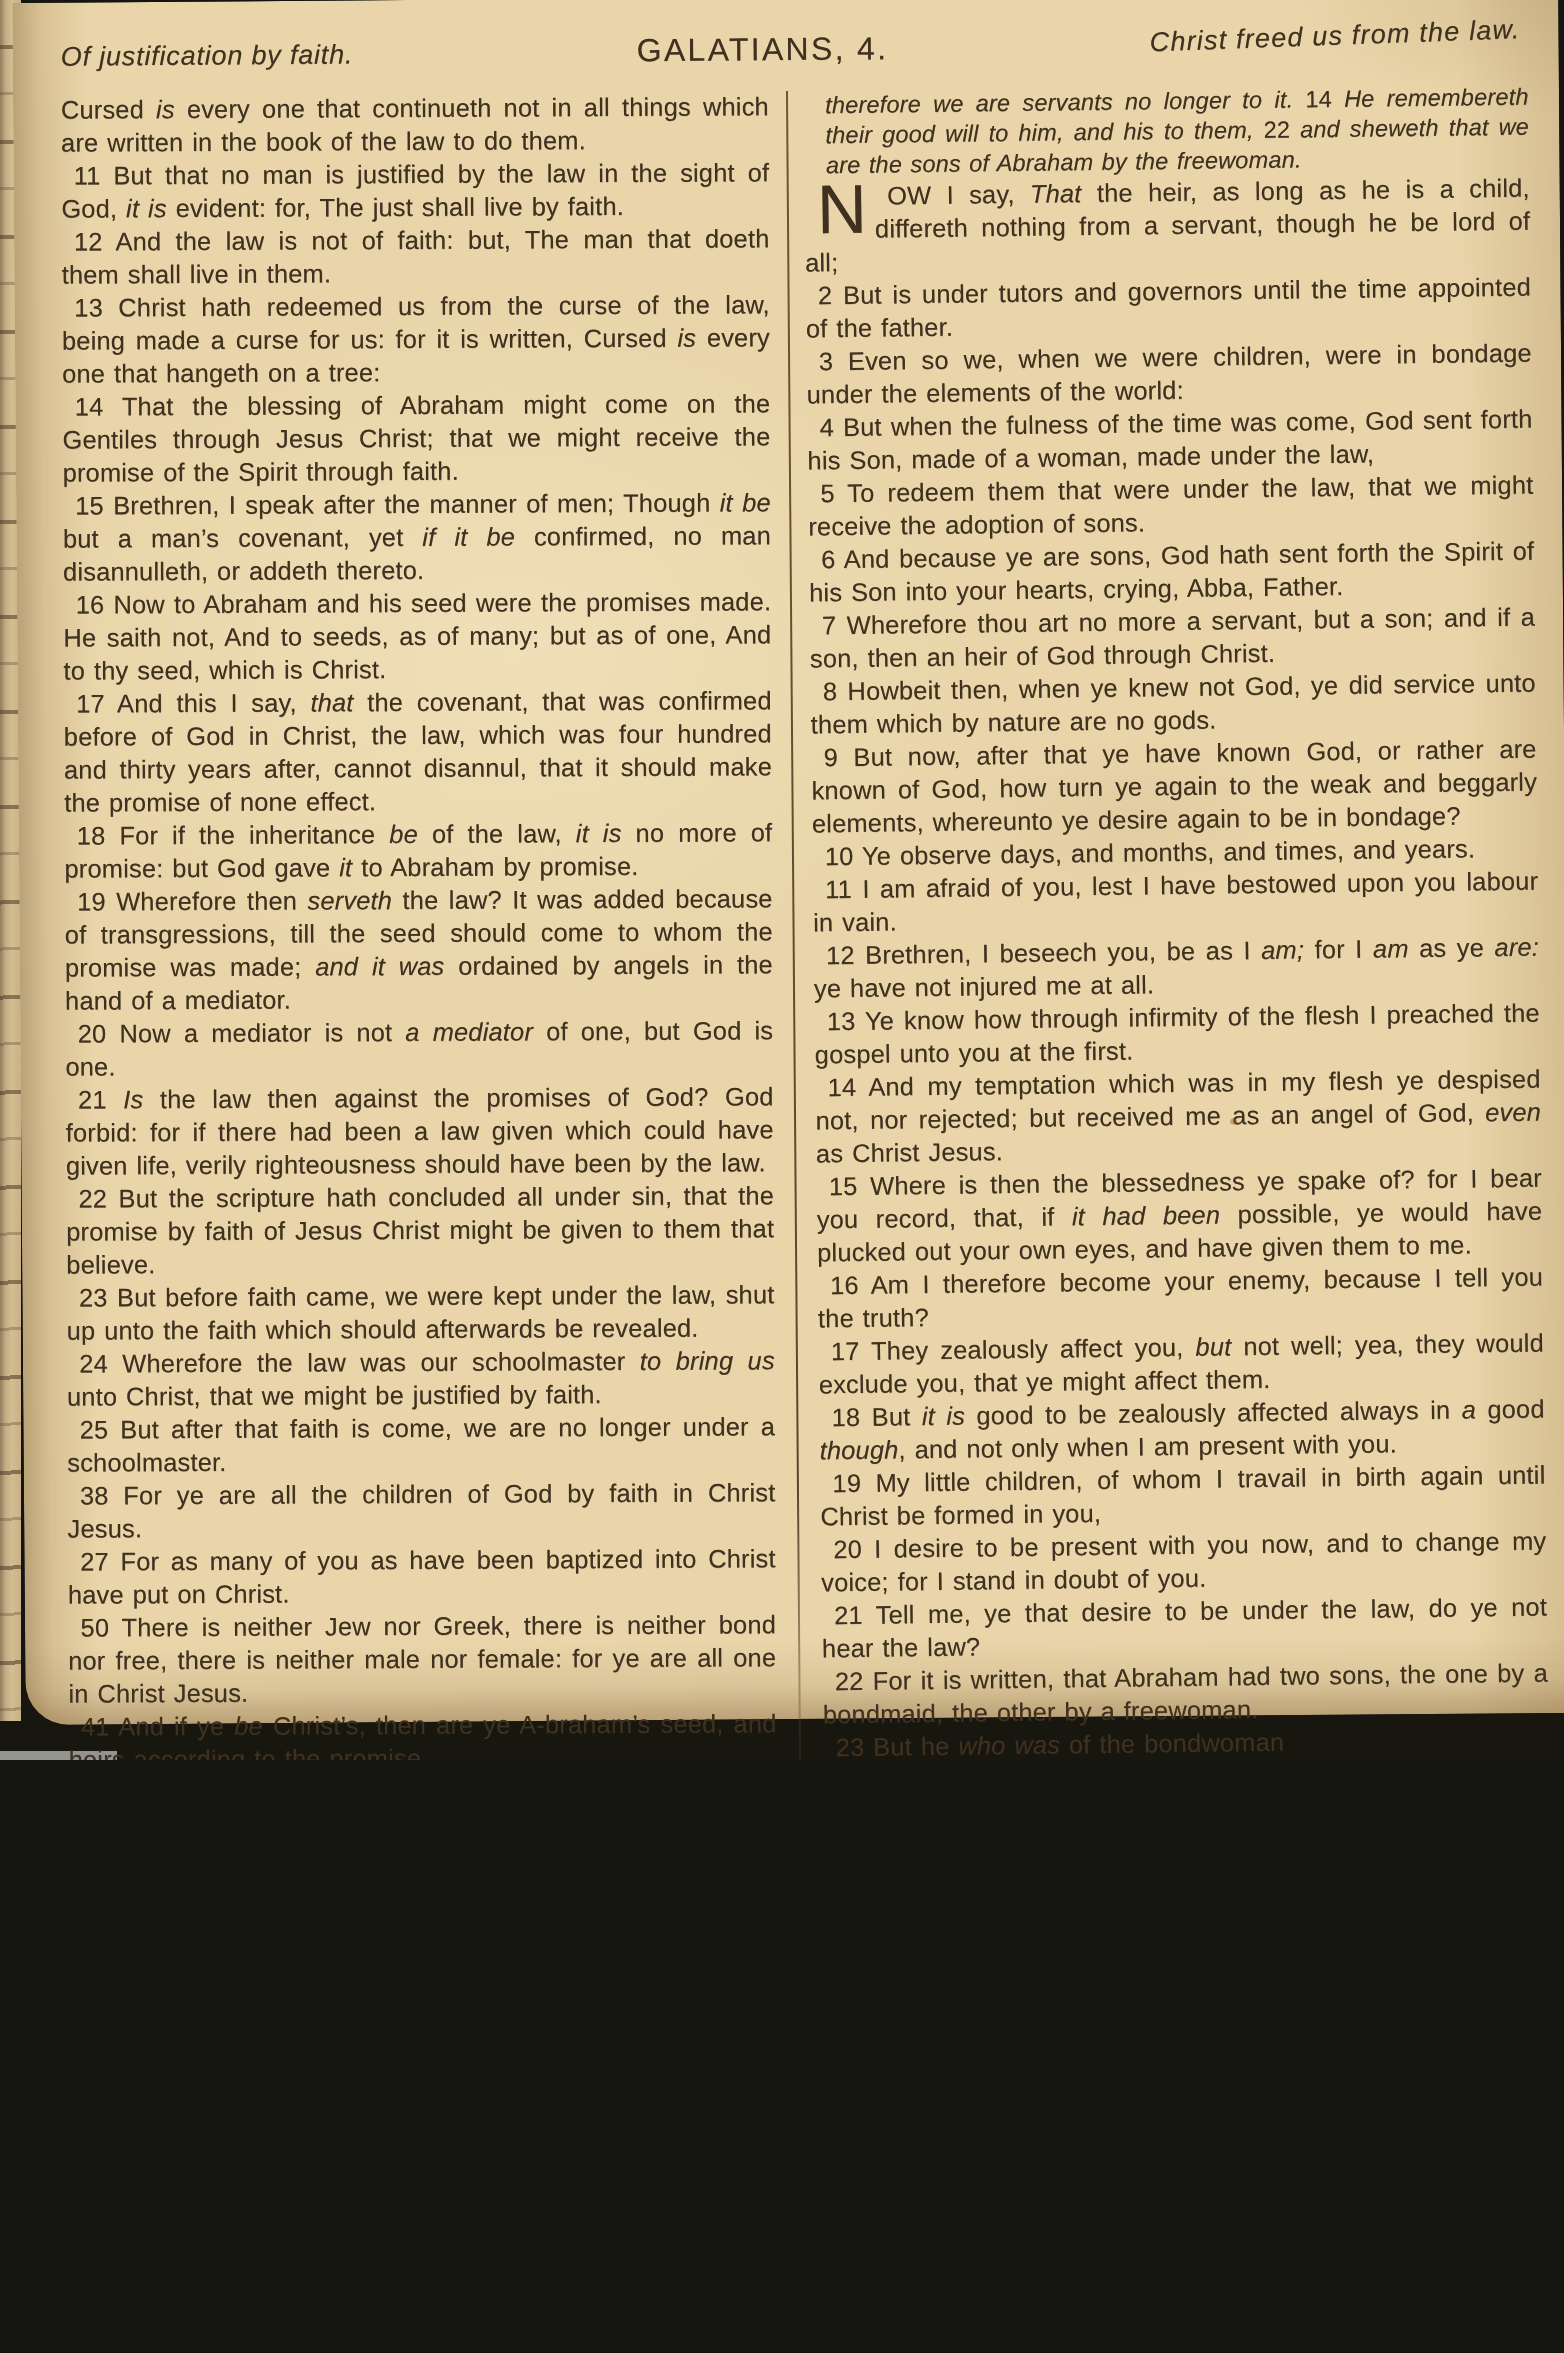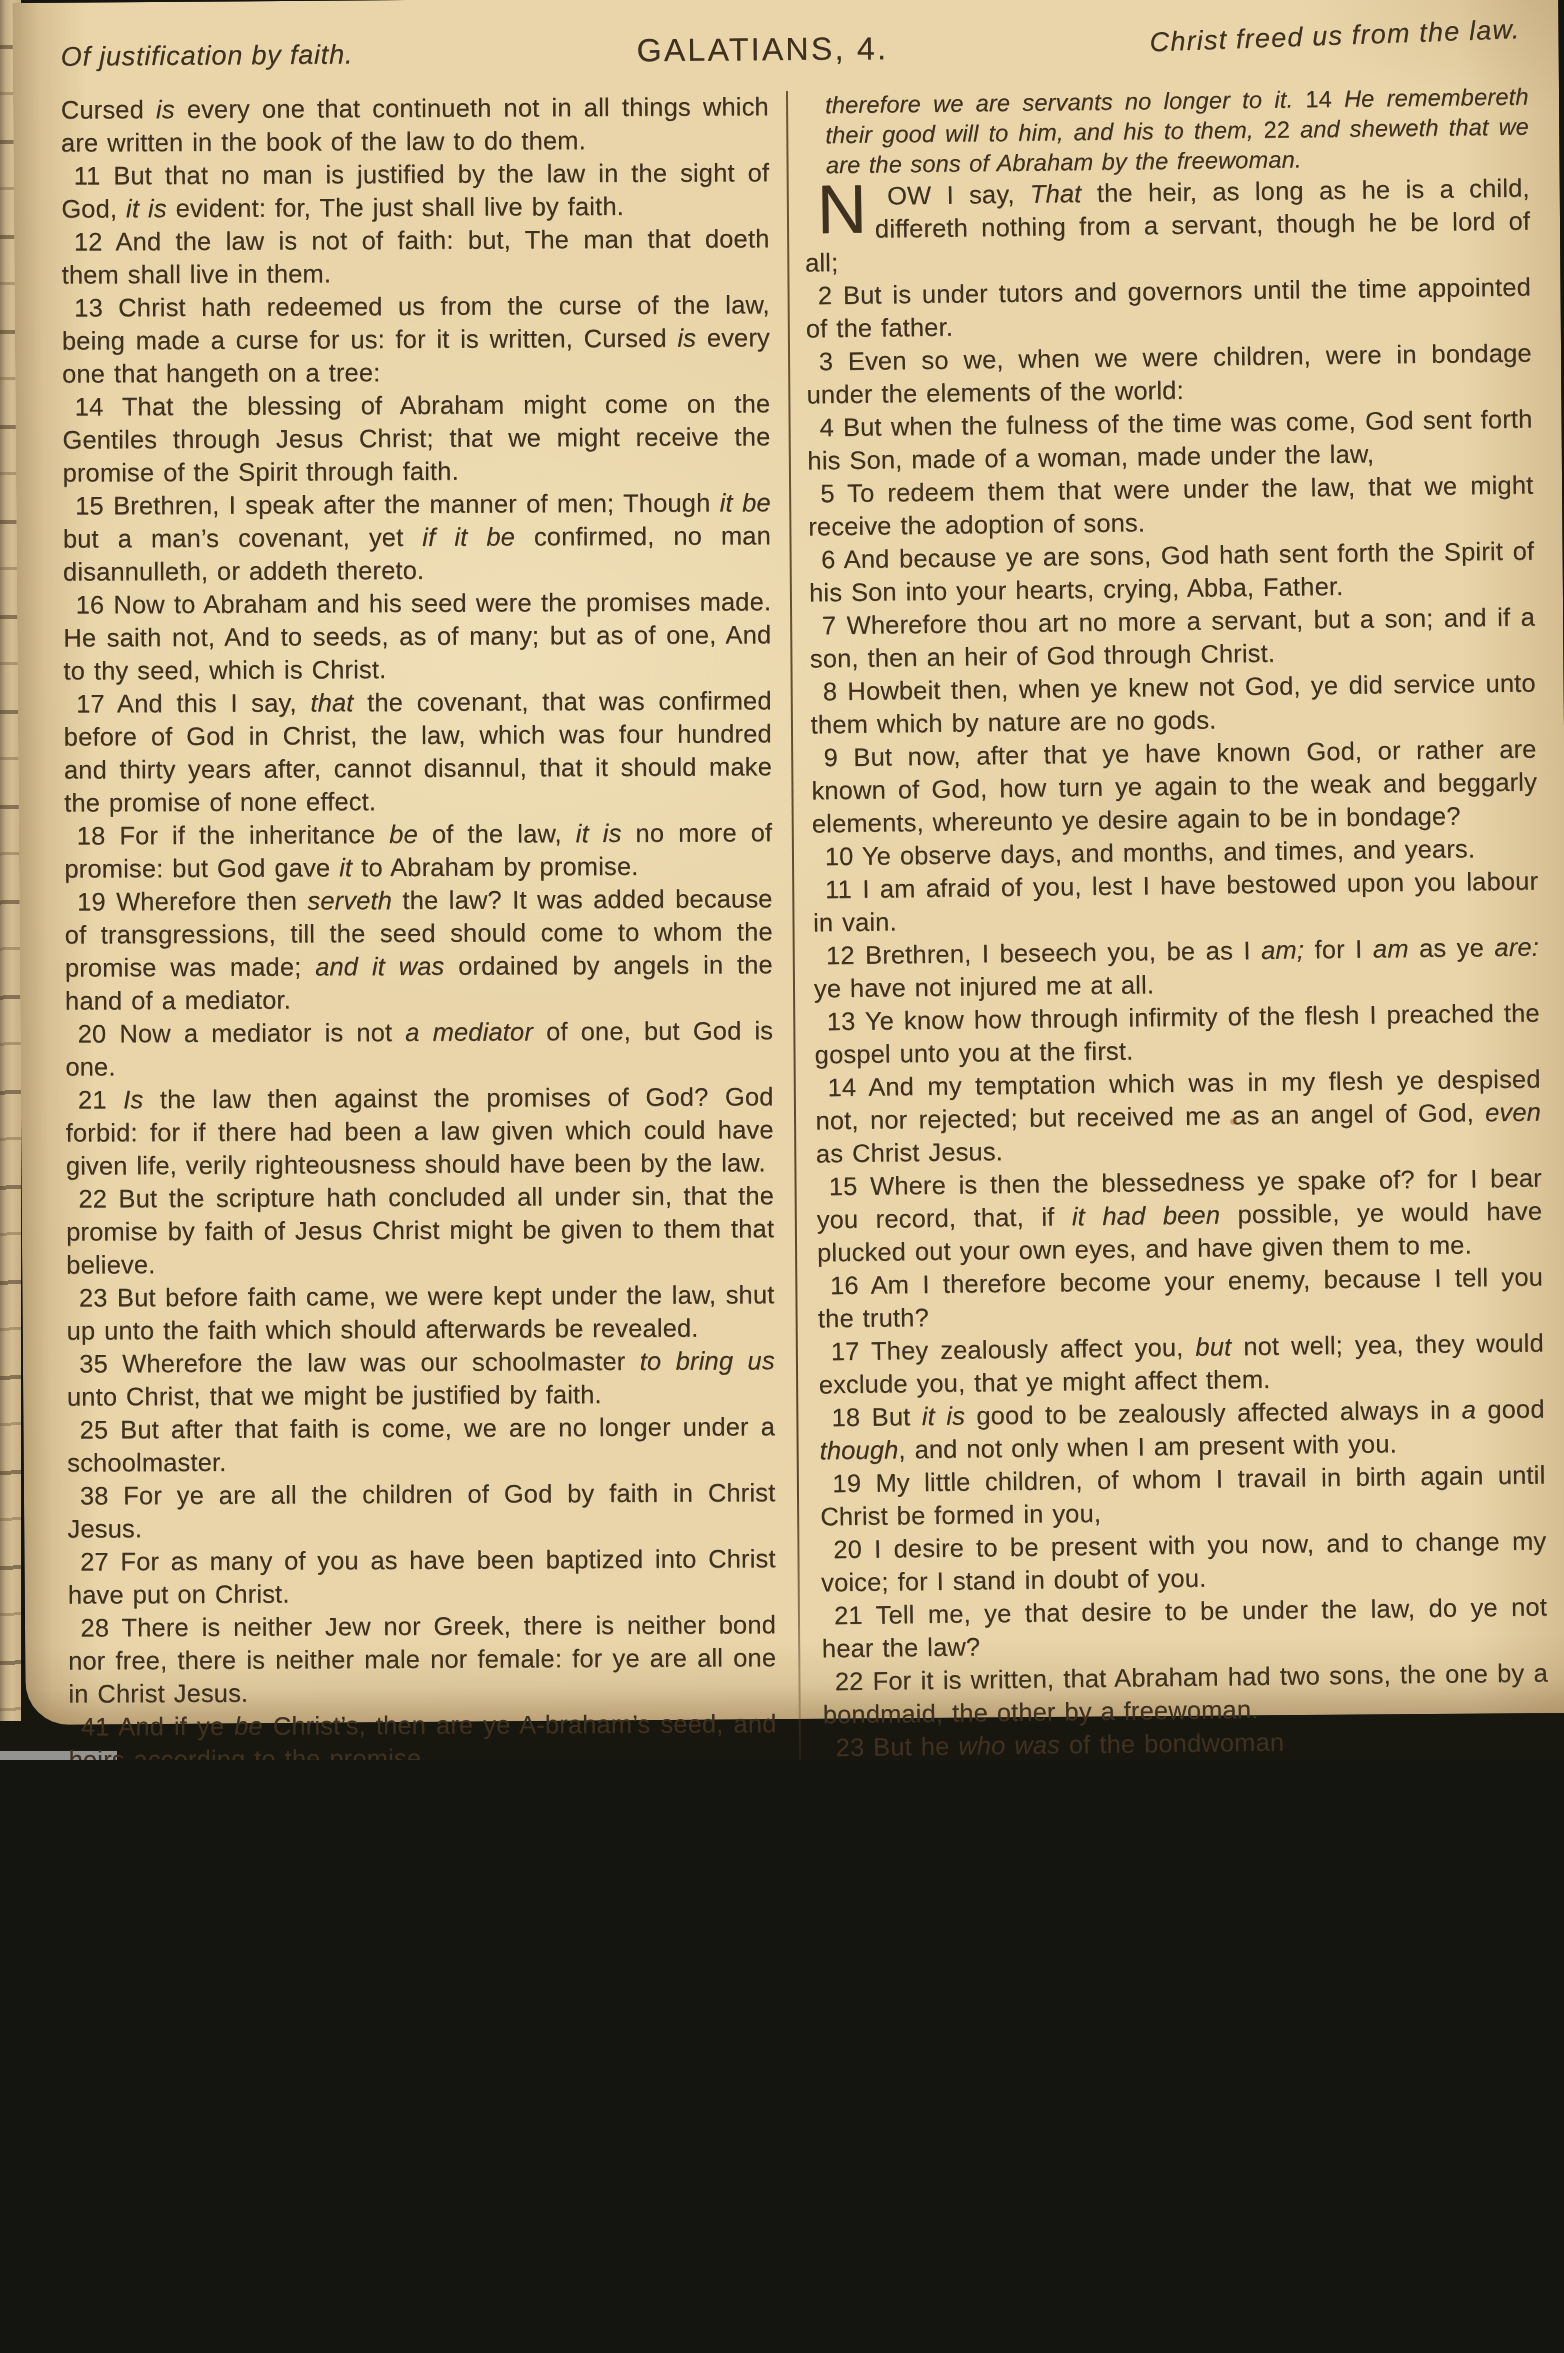--- a/index.html
+++ b/index.html
@@ -126,25 +126,25 @@
             <p class="v verse"><span class="vn">14 </span>That the blessing of Abraham might come on the Gentiles through Jesus Christ; that we might receive the promise of the Spirit through faith.</p>
             <p class="v verse"><span class="vn">15 </span>Brethren, I speak after the manner of men; Though <i>it be</i> but a man’s covenant, yet <i>if it be</i> confirmed, no man disannulleth, or addeth thereto.</p>
             <p class="v verse"><span class="vn">16 </span>Now to Abraham and his seed were the promises made.  He saith not, And to seeds, as of many;  but as of one, And to thy seed, which is Christ.</p>
             <p class="v verse"><span class="vn">17 </span>And this I say, <i>that</i> the covenant, that was confirmed before of God in Christ, the law, which was four hundred and thirty years after, cannot disannul, that it should make the promise of none effect.</p>
             <p class="v verse"><span class="vn">18 </span>For if the inheritance <i>be</i> of the law, <i>it is</i> no more of promise: but God gave <i>it</i> to Abraham by promise.</p>
             <p class="v verse"><span class="vn">19 </span>Wherefore then <i>serveth</i> the law? It was added because of transgressions, till the seed should come to whom the promise was made; <i>and it was</i> ordained by angels in the hand of a mediator.</p>
             <p class="v verse"><span class="vn">20 </span>Now a mediator is not <i>a mediator</i> of one, but God is one.</p>
             <p class="v verse"><span class="vn">21 </span><i>Is</i> the law then against the promises of God? God forbid: for if there had been a law given which could have given life, verily righteousness should have been by the law.</p>
             <p class="v verse"><span class="vn">22 </span>But the scripture hath concluded all under sin, that the promise by faith of Jesus Christ might be given to them that believe.</p>
             <p class="v verse"><span class="vn">23 </span>But before faith came, we were kept under the law, shut up unto the faith which should afterwards be revealed.</p>
-            <p class="v verse"><span class="vn">35 </span>Wherefore the law was our schoolmaster <i>to bring us</i> unto Christ, that we might be justified by faith.</p>
+            <p class="v verse"><span class="vn">24 </span>Wherefore the law was our schoolmaster <i>to bring us</i> unto Christ, that we might be justified by faith.</p>
             <p class="v verse"><span class="vn">25 </span>But after that faith is come, we are no longer under a schoolmaster.</p>
             <p class="v verse"><span class="vn">38 </span>For ye are all the children of God by faith in Christ Jesus.</p>
             <p class="v verse"><span class="vn">27 </span>For as many of you as have been baptized into Christ have put on Christ.</p>
-            <p class="v verse"><span class="vn">28 </span>There is neither Jew nor Greek, there is neither bond nor free, there is neither male nor female: for ye are all one in Christ Jesus.</p>
+            <p class="v verse"><span class="vn">50 </span>There is neither Jew nor Greek, there is neither bond nor free, there is neither male nor female: for ye are all one in Christ Jesus.</p>
             <p class="v verse"><span class="vn">41 </span>And if ye <i>be</i> Christ’s, then are ye A‐braham’s seed, and heirs according to the promise.</p>
             <div class="chapter">CHAPTER 4.</div>
             <p class="summary"><span class="vn">1 </span><i>We were under the law till Christ came, as the heir is under his guardian till he be of age.</i> 5 <i>But Christ freed us from the law:</i> 7</p>
           </div>
         <div class="rule"></div>
         <div class="col col-right" id="col-right">
             <p class="summary"><i>therefore we are servants no longer to it.</i> 14 <i>He remembereth their good will to him, and his to them,</i> 22 <i>and sheweth that we are the sons of Abraham by the freewoman.</i></p>
             <p class="v dropverse"><span class="dropcap">N</span>OW I say, <i>That</i> the heir, as long as he is a child, differeth nothing from a servant, though he be lord of all;</p>
             <p class="v verse"><span class="vn">2 </span>But is under tutors and governors until the time appointed of the father.</p>
             <p class="v verse"><span class="vn">3 </span>Even so we, when we were children, were in bondage under the elements of the world:</p>

